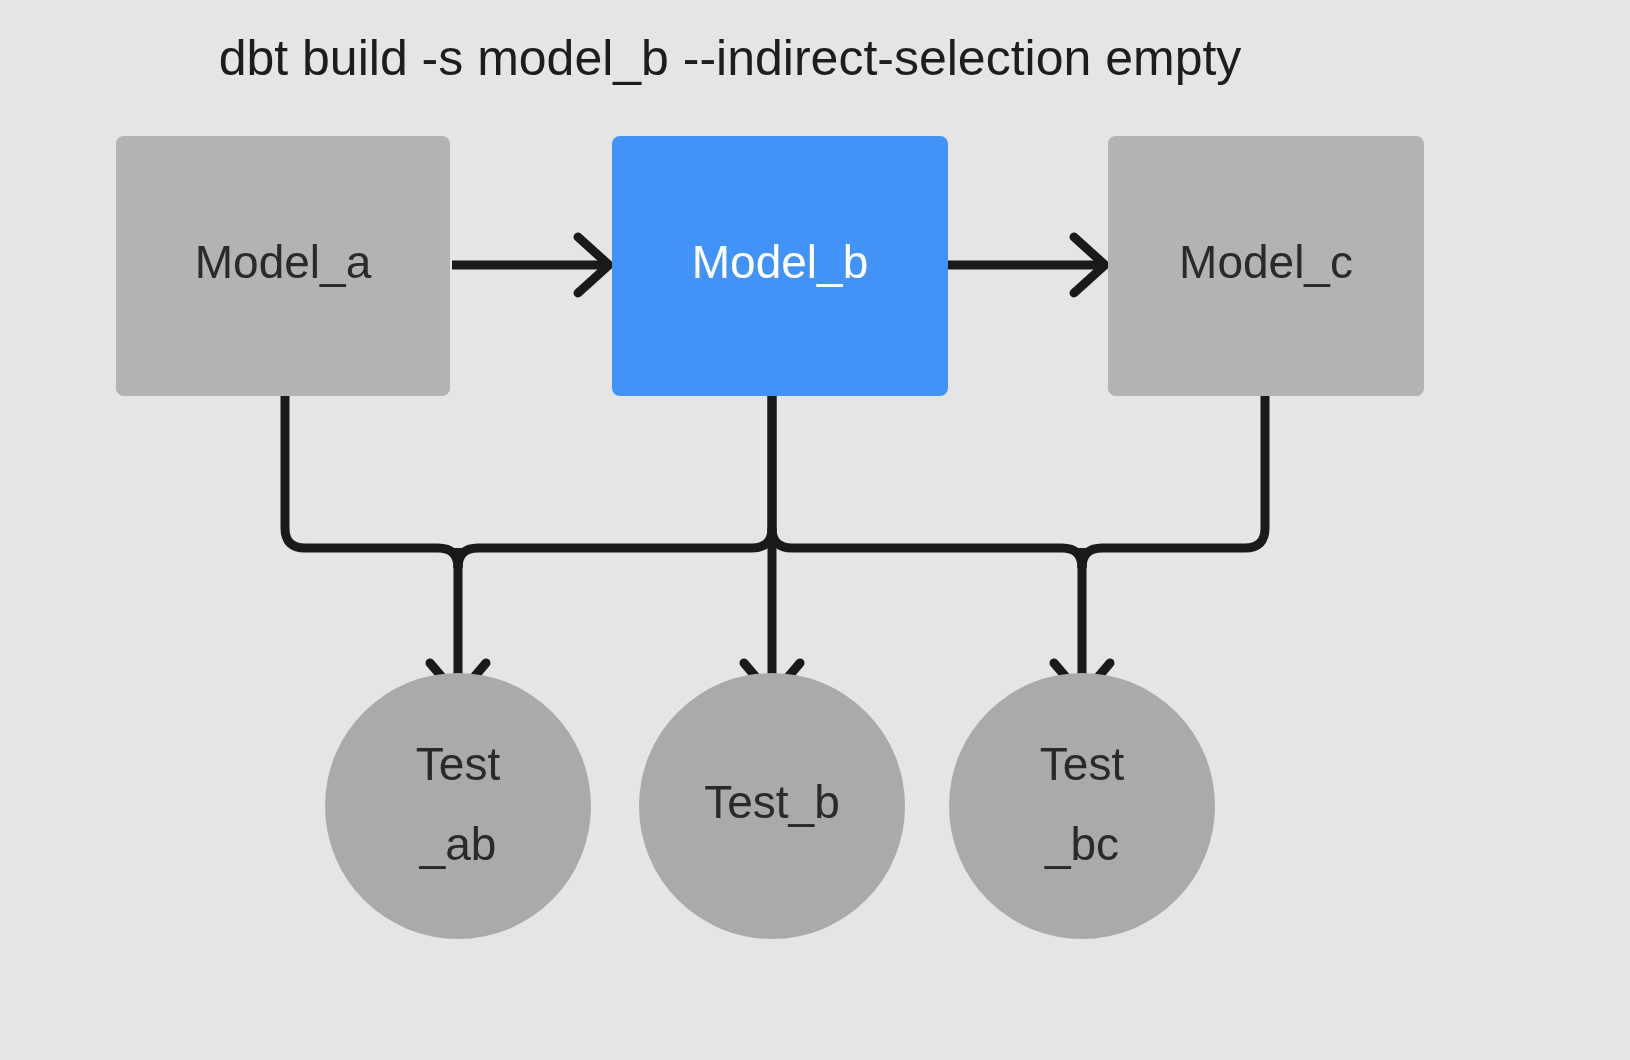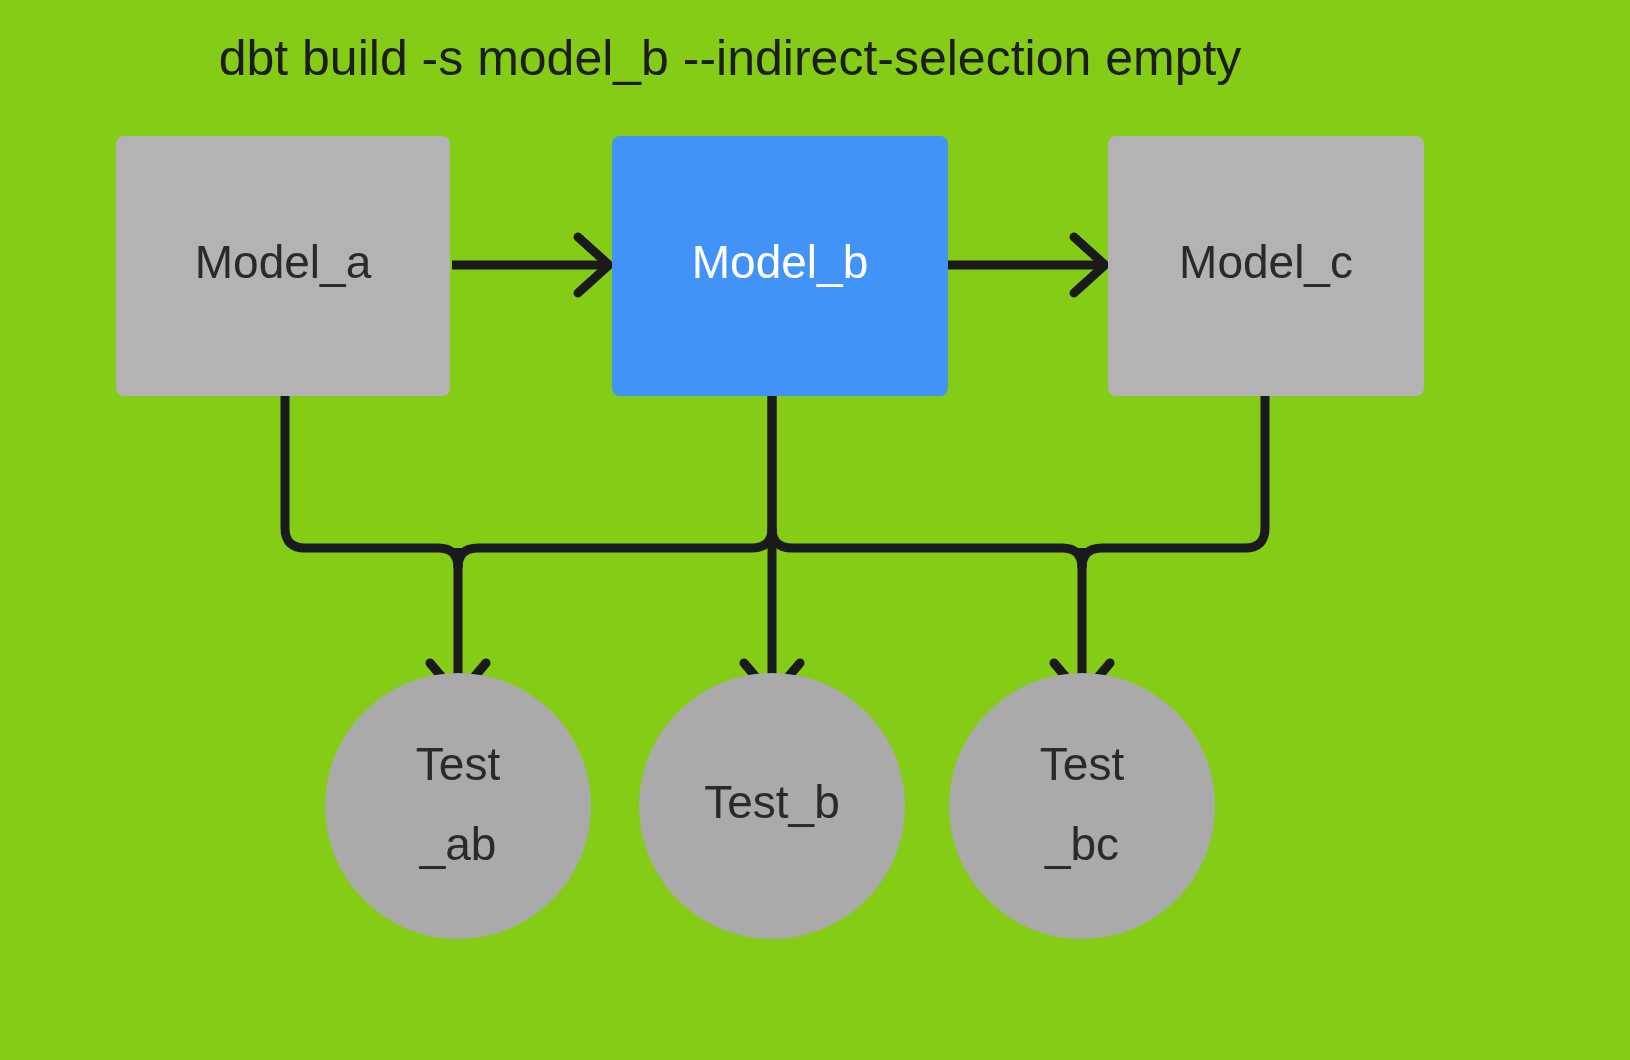--- a/index.html
+++ b/index.html
@@ -10,21 +10,21 @@
   body {
     width: 1630px;
     height: 1060px;
     font-family: "Liberation Sans", sans-serif;
     overflow: hidden;
   }
   #diagram-root {
     position: relative;
     width: 1630px;
     height: 1060px;
-    background: #84cc16;
+    background: #e5e5e5;
   }
   svg#diagram-canvas {
     display: block;
     width: 1630px;
     height: 1060px;
   }
   .node-rect { stroke: none; }
   .node-circle { stroke: none; }
   .node-label {
     font-family: "Liberation Sans", sans-serif;

